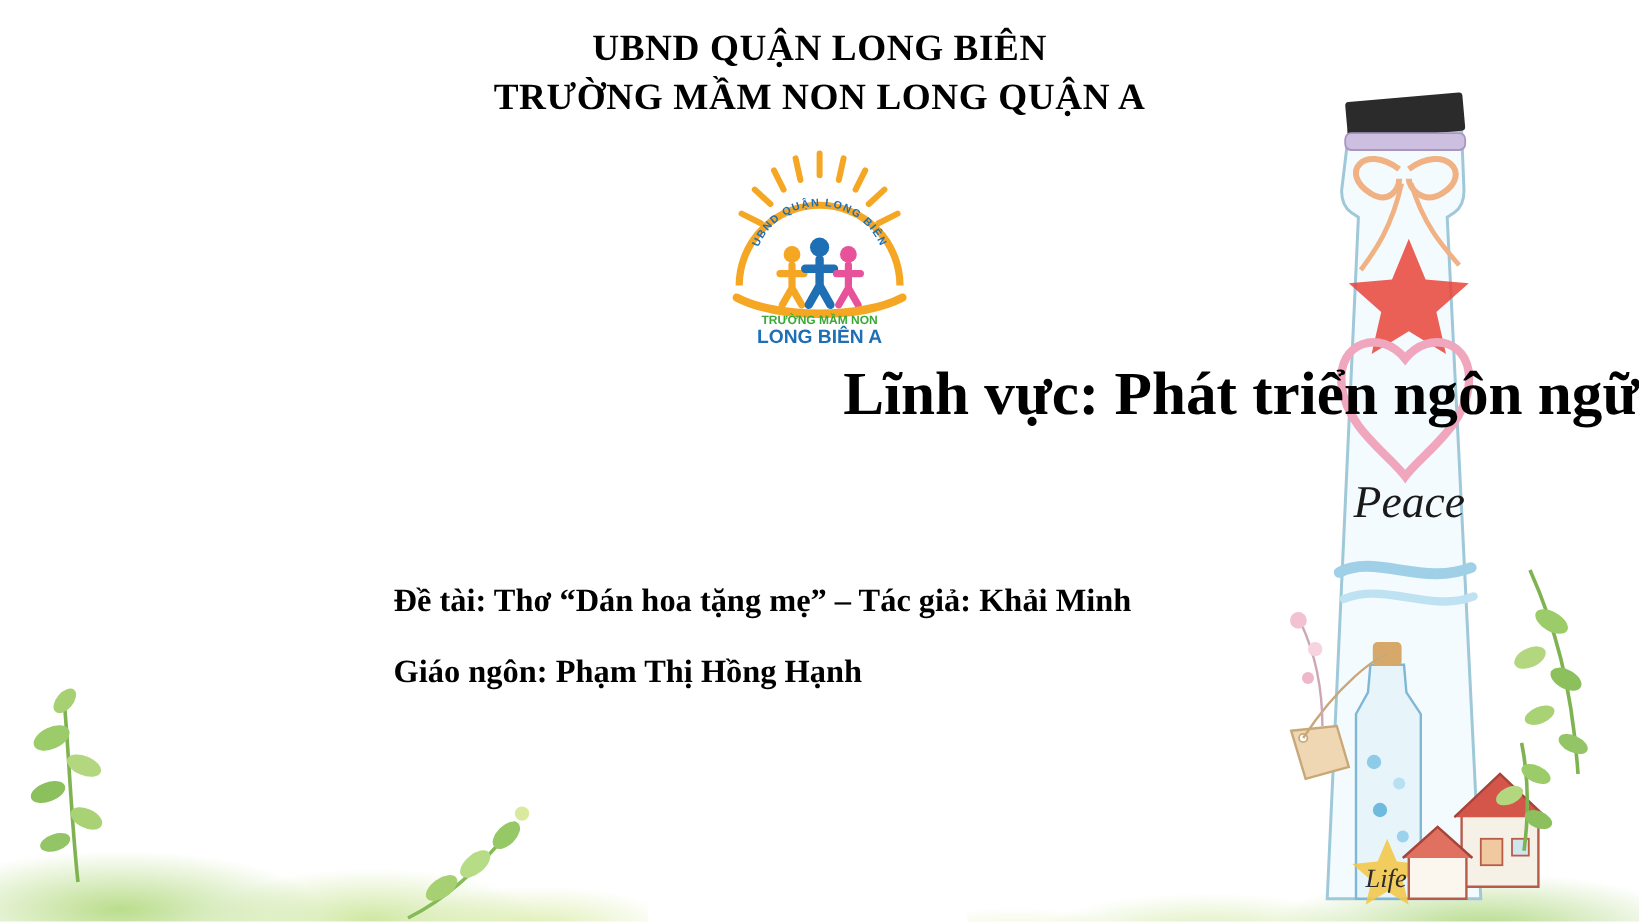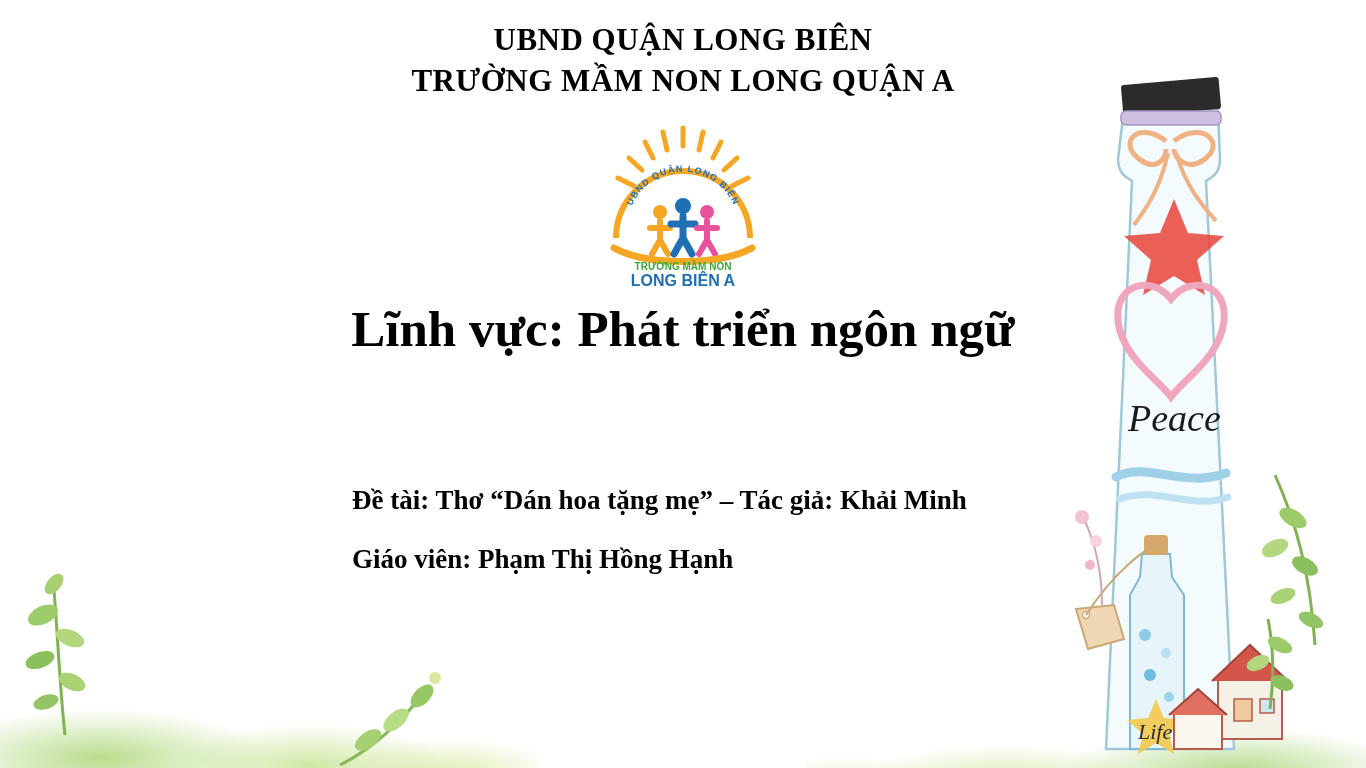--- a/index.html
+++ b/index.html
@@ -79,32 +79,32 @@
     width: 190px;
     height: 170px;
   }
 
   
   .main-title {
     position: absolute;
     top: 300px;
     left: 0;
     width: 100%;
-    text-align: center;
+    text-align: right;
     font-family: "Liberation Serif", serif;
     font-weight: bold;
     font-size: 51px;
     color: #000000;
   }
 
   
   .details {
     position: absolute;
     top: 485px;
-    left: 352px;
+    left: 328px;
     width: 820px;
   }
   .details .detail-line {
     font-family: "Liberation Serif", serif;
     font-weight: bold;
     font-size: 27px;
     color: #000000;
     margin-bottom: 28px;
     white-space: nowrap;
   }
@@ -257,16 +257,16 @@
       <path d="M26 128 C60 146 130 146 164 128" fill="none" stroke="#f5a623" stroke-width="7" stroke-linecap="round"></path>
       <text x="95" y="150" text-anchor="middle" font-family="Liberation Sans, sans-serif" font-size="10" font-weight="bold" fill="#39a935">TRƯỜNG MẦM NON</text>
       <text x="95" y="166" text-anchor="middle" font-family="Liberation Sans, sans-serif" font-size="16" font-weight="bold" fill="#1f6fb5">LONG BIÊN A</text>
     </svg>
   </div>
 
   <div class="main-title">Lĩnh vực: Phát triển ngôn ngữ</div>
 
   <div class="details">
     <div class="detail-line">Đề tài: Thơ “Dán hoa tặng mẹ” – Tác giả: Khải Minh</div>
-    <div class="detail-line">Giáo viên: Phạm Thị Hồng Hạnh</div>
+    <div class="detail-line">Giáo ngôn: Phạm Thị Hồng Hạnh</div>
   </div>
 
 </div>
 
 </body></html>

